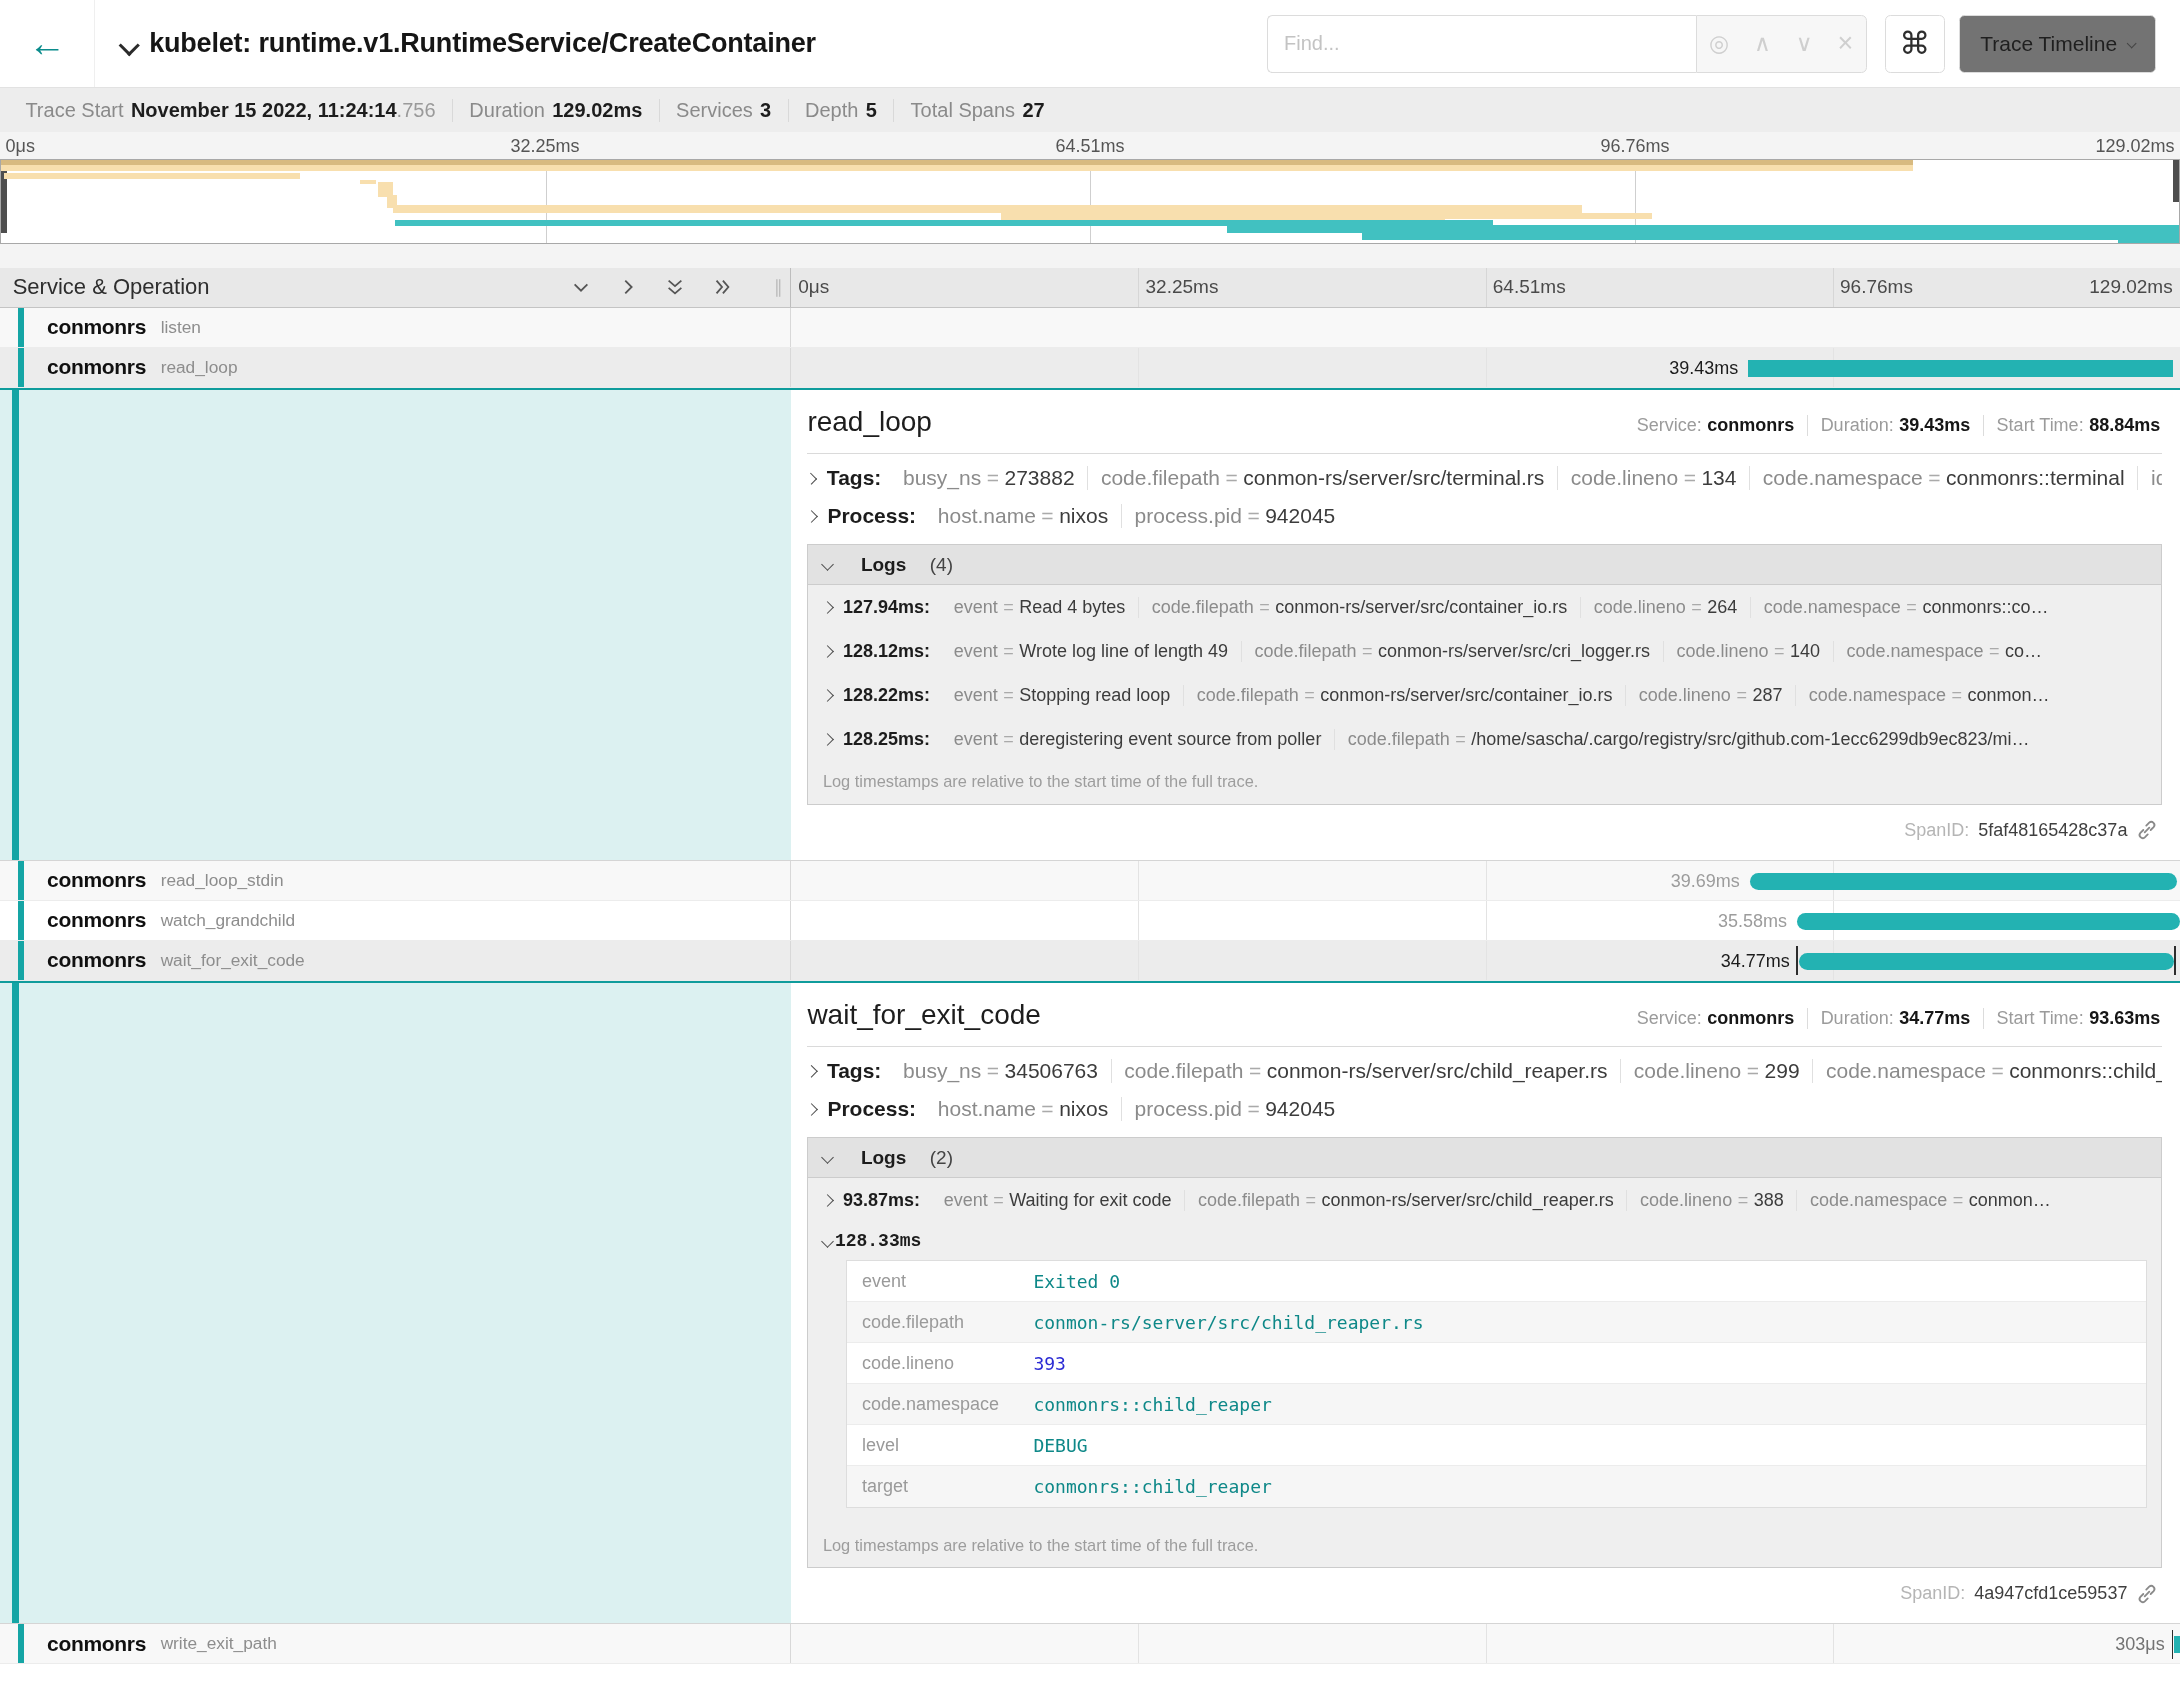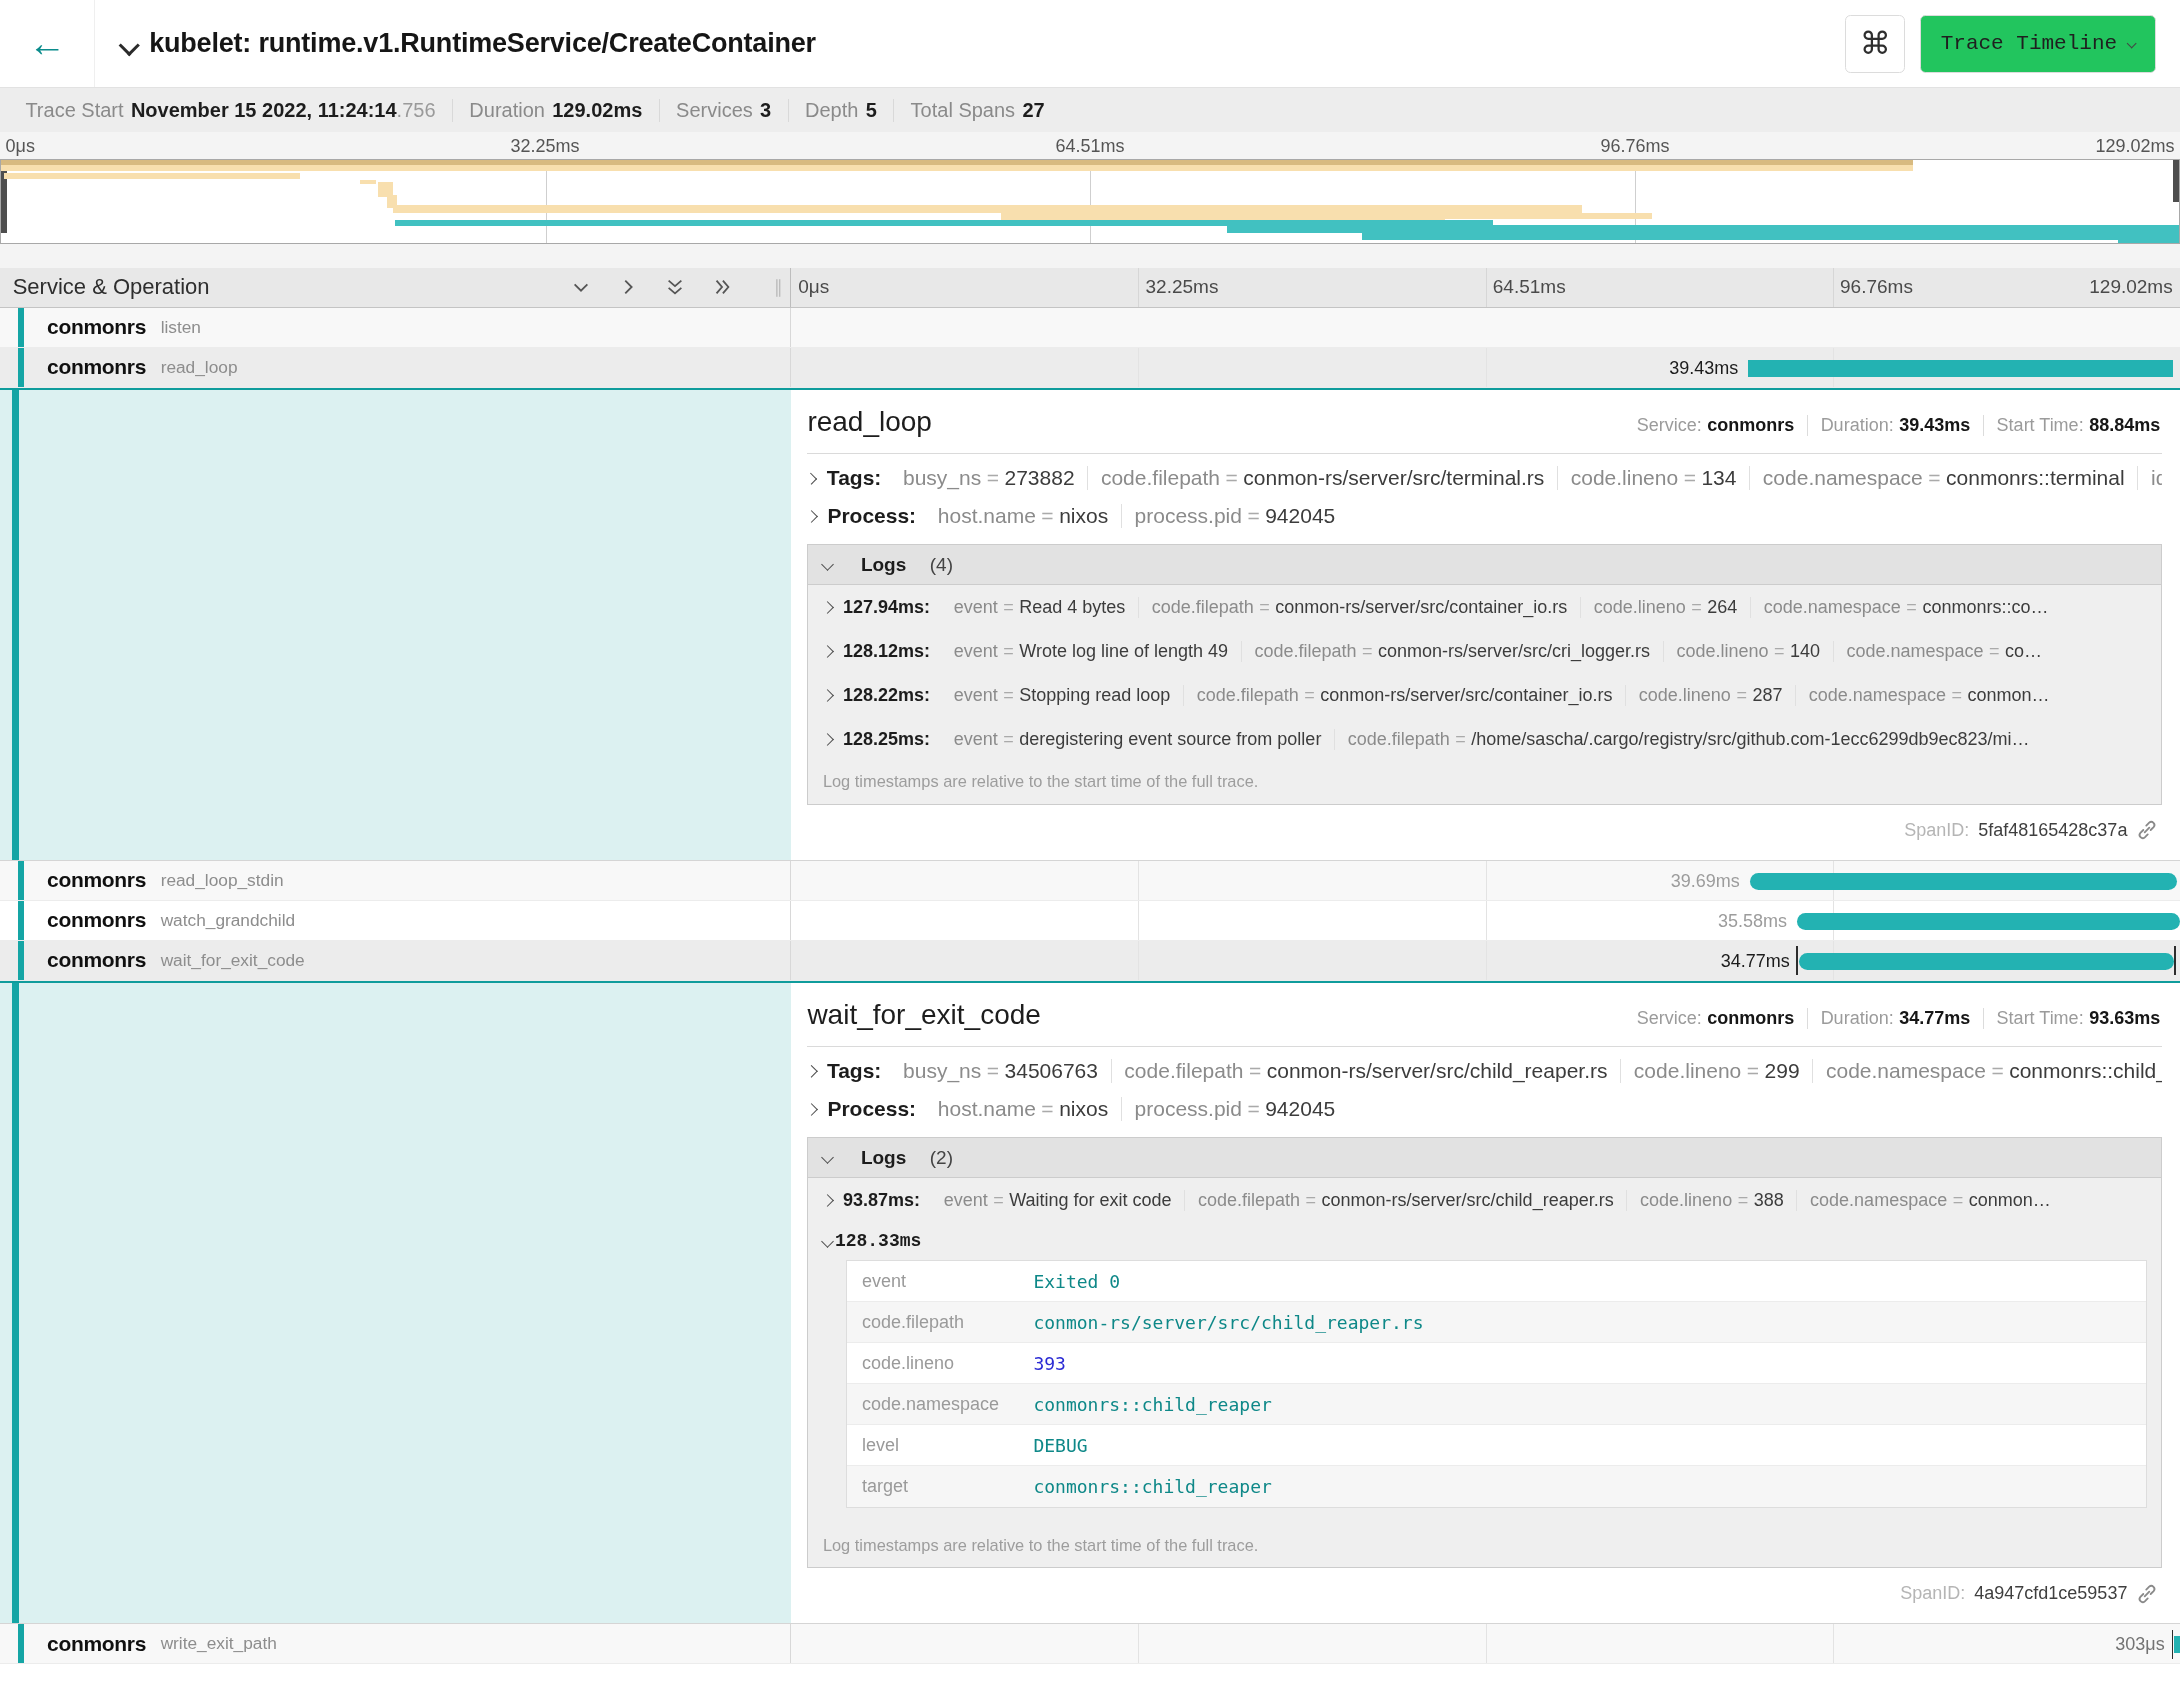--- a/index.html
+++ b/index.html
@@ -23,21 +23,21 @@
   .find-input { width:429px; border:0.9px solid #dcdcdc; border-right:0; border-radius:5.5px 0 0 5.5px;
     padding:0 16.4px; font-size:20px; color:#555; outline:none; font-family:"Liberation Sans",sans-serif; }
   .find-input::placeholder { color:#c3c3c3; }
   .find-tools { width:171px; background:#f7f7f7; border:0.9px solid #dcdcdc; border-radius:0 5.5px 5.5px 0;
     display:flex; align-items:center; justify-content:space-around; color:#cfcfcf; }
   .ftool { font-size:23px; color:#cfcfcf; cursor:pointer; line-height:1; }
   .ftool.xbig { font-size:27px; }
   .kbd-btn { width:60px; height:58px; margin-left:18px; border:0.9px solid #dcdcdc; border-radius:5.5px;
     display:flex; align-items:center; justify-content:center; font-size:31px; color:#2e2e2e; background:#fff; cursor:pointer; }
   .view-btn { height:58px; margin:0 23.6px 0 14.5px; padding:0 20px; border:0.9px solid #dcdcdc; border-radius:5.5px;
-    display:flex; align-items:center; gap:11px; font-size:21px; color:#1f1f1f; background:#22c55e; cursor:pointer; white-space:nowrap;font-family:Liberation Mono, monospace; }
+    display:flex; align-items:center; gap:11px; font-size:21px; color:#1f1f1f; background:#737373; cursor:pointer; white-space:nowrap; }
   .view-btn .chv { width:7.3px; height:7.3px; border-color:#444; }
 
   
   .infobar { height:45px; background:#ededed; border-top:0.9px solid #e2e2e2; display:flex; align-items:center;
     padding-left:9px; font-size:20px; color:#8a8a8a; }
   .info-item { padding:0 16.4px; border-right:0.9px solid #d9d9d9; white-space:nowrap; }
   .info-item:last-child { border-right:0; }
   .info-item b { color:#1d1d1d; font-weight:700; margin-left:7.3px; }
   .info-frac { color:#9a9a9a; font-weight:400; }
 
@@ -135,20 +135,29 @@
 
 <div class="topbar">
   <div class="back-btn">
       <span>←</span>
     </div>
   <span class="collapse-chev"><span class="chv d big"></span></span>
   <div class="title-wrap">
     <div class="trace-title">kubelet: runtime.v1.RuntimeService/CreateContainer</div>
   </div>
   <div class="topbar-spacer"></div>
+  <div class="find-wrap">
+    <input class="find-input" placeholder="Find..." style="">
+    <div class="find-tools">
+      <span class="ftool">◎</span>
+      <span class="ftool">∧</span>
+      <span class="ftool">∨</span>
+      <span class="ftool xbig">×</span>
+    </div>
+  </div>
   <div class="kbd-btn">
       <span>⌘</span>
     </div>
   <div class="view-btn">
     <span>Trace Timeline</span>
     <span class="chv d"></span>
   </div>
 </div>
 
 <div class="infobar">

